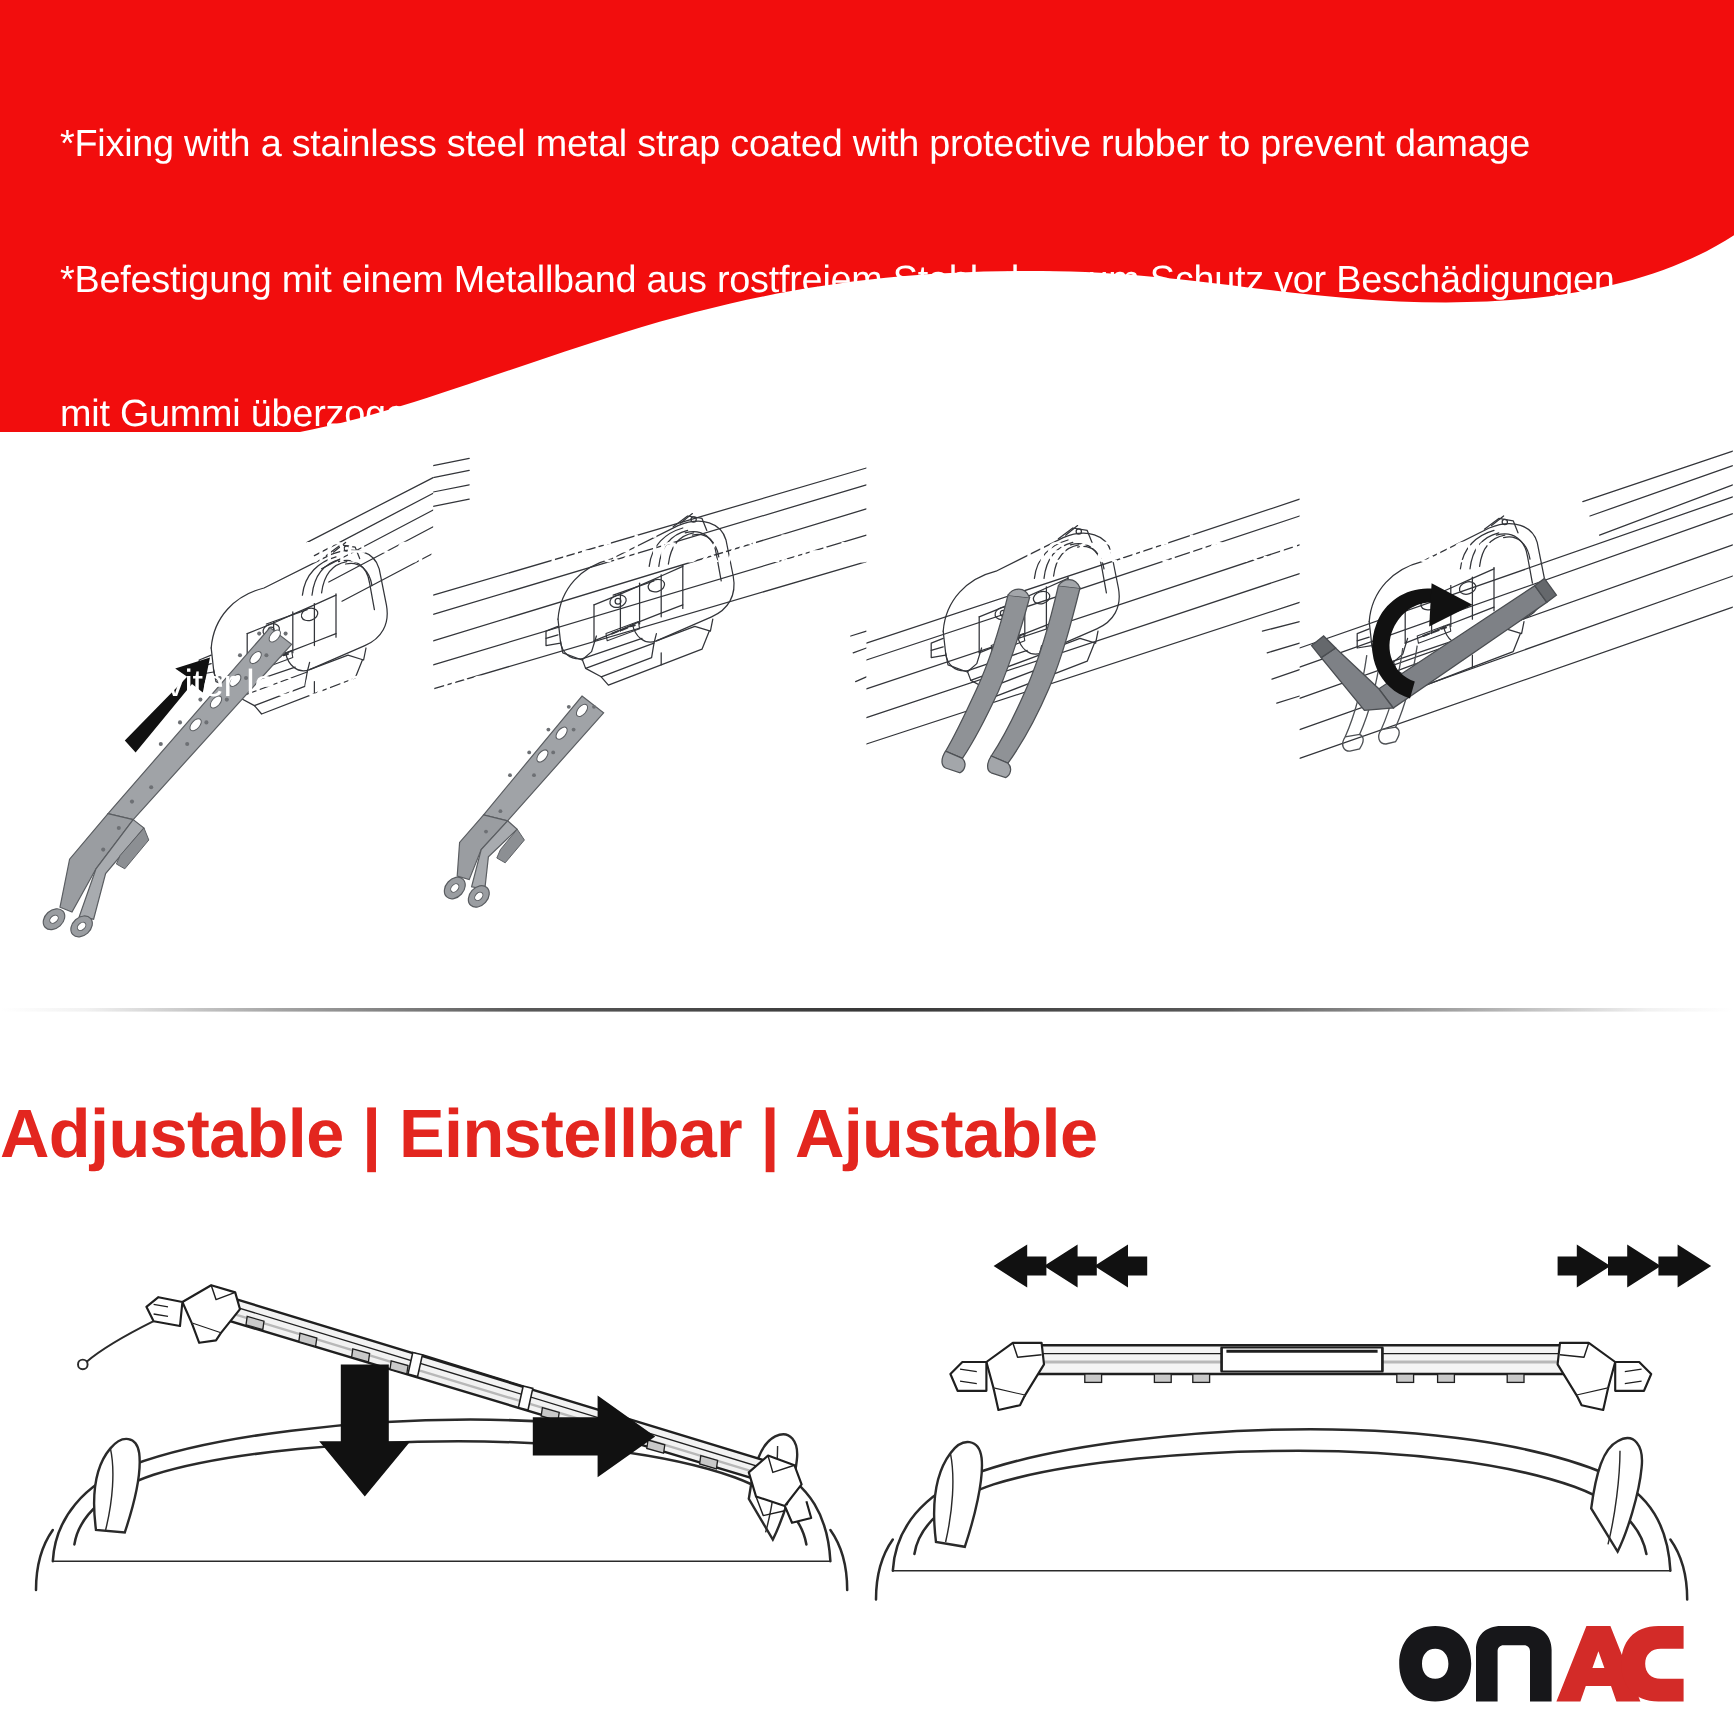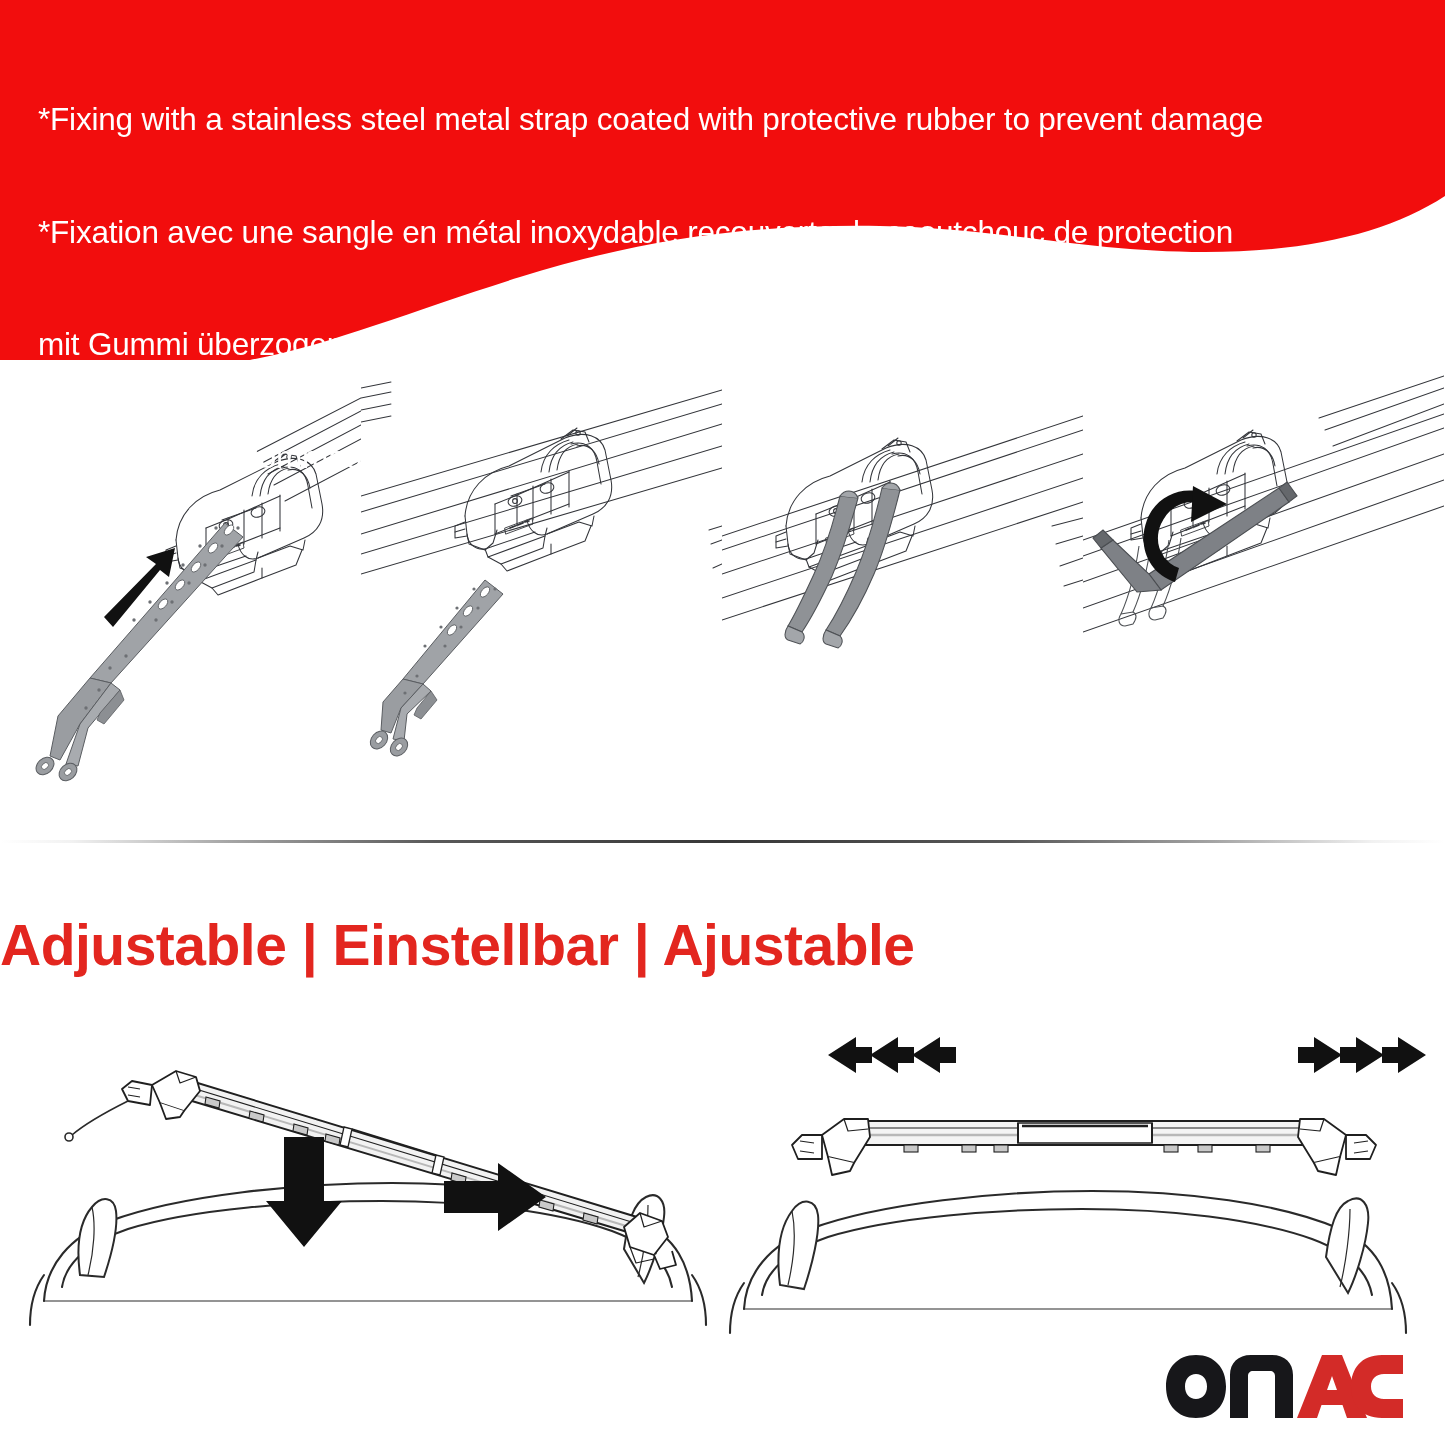--- a/index.html
+++ b/index.html
@@ -20,21 +20,21 @@
     position: absolute;
     left: 0; top: 0;
     width: 1445px;
     height: 360px;
     z-index: 1;
   }
   #header-banner svg { display: block; }
 
   #header-text-block {
     position: absolute;
-    left: 38px;
+    left: 50px;
     top: 26px;
     width: 1380px;
     z-index: 3;
     color: #ffffff;
     font-family: "Liberation Sans Narrow", "Liberation Sans", sans-serif;
     font-size: 31.5px;
     line-height: 37.5px;
     letter-spacing: -0.2px;
     font-weight: 400;
     white-space: pre-wrap;
@@ -134,22 +134,23 @@
          C1390,232 1310,252 1205,252
          C1085,252 1000,228 880,226
          C745,224 640,240 520,277
          C420,308 330,345 250,360
          H0 Z" fill="#f20d0d"></path>
   </svg>
 </div>
 
 <div id="header-text-block">
   <span class="hdr-line">*Fixing with a stainless steel metal strap coated with protective rubber to prevent damage</span>
+  <span class="hdr-line">*Befestigung mit einem Metallband aus rostfreiem Stahl, das zum Schutz vor Beschädigungen</span>
+  <span class="hdr-line">mit Gummi überzogen ist</span>
   <span class="hdr-line">*Fixation avec une sangle en métal inoxydable recouverte de caoutchouc de protection</span>
-  <span class="hdr-line">mit Gummi überzogen ist</span>
   <span class="hdr-line">pour éviter les dommages.</span>
 </div>
 
 <div id="steps-row">
 
   <div class="step-panel">
     <svg viewBox="0 0 361 430" xmlns="http://www.w3.org/2000/svg">
       <g fill="none" stroke="#33353a" stroke-width="1.05" stroke-linejoin="round" stroke-linecap="round">
 
         <path d="M256,84 L361,30"></path>

